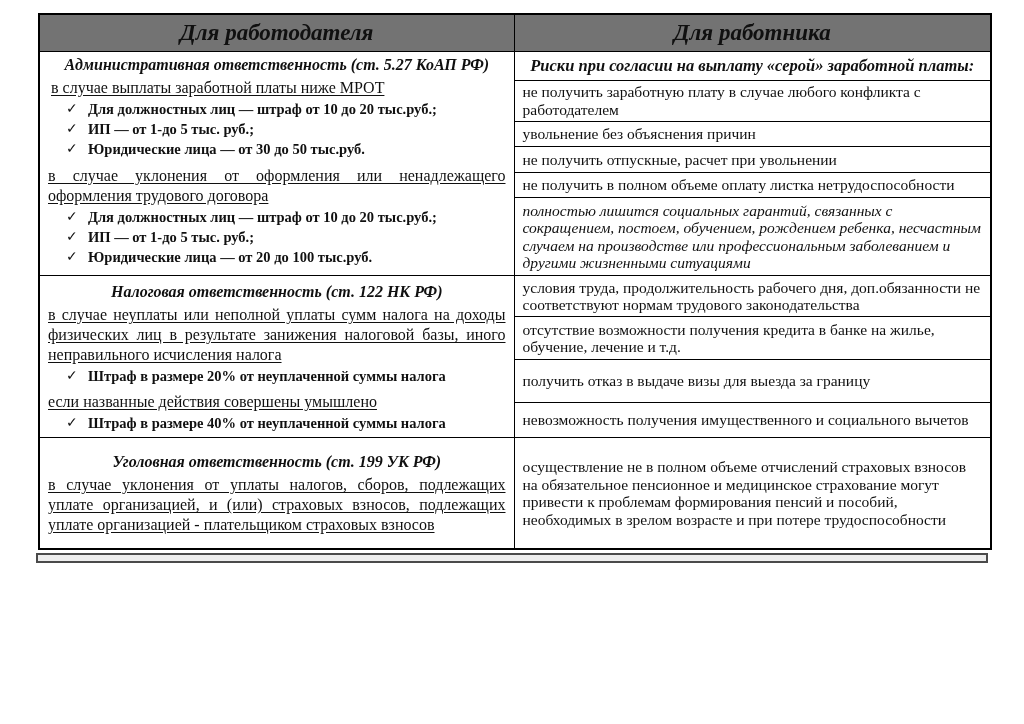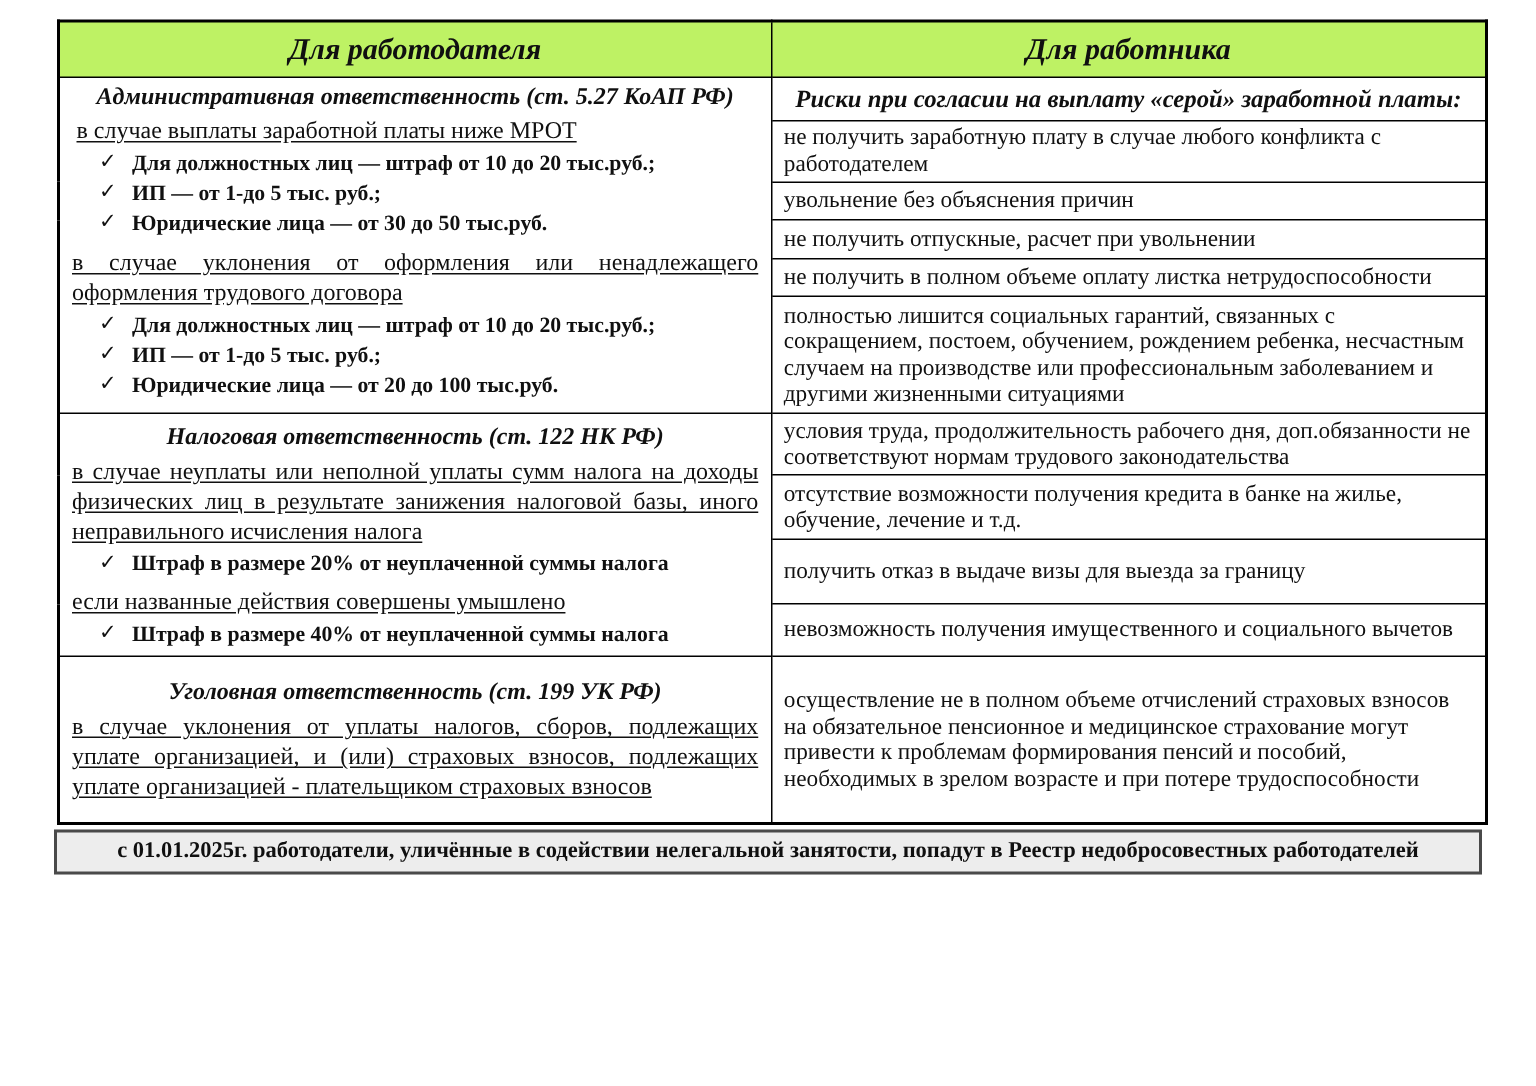--- a/index.html
+++ b/index.html
@@ -25,36 +25,36 @@
   }
   table.main td, table.main th{
     border:1px solid #000;
     padding:1px 8px;
     vertical-align:middle;
   }
   table.main{border:2px solid #000;}
   col.left{width:475px;}
   col.right{width:477px;}
   th.col-head{
-    background:#bef264;
+    background:#737373;
     height:34px;
-    font-size:20px;font-weight:bold;font-style:italic;
+    font-size:23px;font-weight:bold;font-style:italic;
     text-align:center;
   }
   
   td.risk{
     font-size:15.5px;
     line-height:17.5px;
   }
   td.risk-head{
     text-align:center;
     font-size:16.5px;font-weight:bold;font-style:italic;
     height:25px;
   }
-  .h37{height:37px;} .h24{height:22px;} .h73{height:73px;}
+  .h37{height:37px;} .h24{height:22px;} .h73{height:73px;font-style:italic;}
   .h38{height:38px;margin-top:23px;} .h40{height:40px;} .h32{height:32px;}
   .h108{height:108px;}
   td.vtop{vertical-align:top;padding-top:5px;}
   
   td.emp-cell{
     vertical-align:top;
     padding:2px 7px 2px 6px;
     margin-left:33px;
   }
   .sec-title{
@@ -200,16 +200,15 @@
       <td class="emp-cell">
         <div class="sec-title">Уголовная ответственность (ст. 199 УК РФ)</div>
         <div class="case">в случае уклонения от уплаты налогов, сборов, подлежащих уплате организацией, и (или) страховых взносов, подлежащих уплате организацией - плательщиком страховых взносов</div>
       </td>
       <td class="risk h108 vtop">осуществление не в полном объеме отчислений страховых взносов на обязательное пенсионное и медицинское страхование могут привести к проблемам формирования пенсий и пособий, необходимых в зрелом возрасте и при потере трудоспособности</td>
     </tr>
   </tbody>
     </table>
 
   <div class="footer-box">
-    <div class="footer-line bold">с 01.01.2025г.  работодатели, уличённые в содействии нелегальной занятости, попадут в Реестр недобросовестных работодателей</div>
   </div>
 
 </div>
 
 </body></html>

